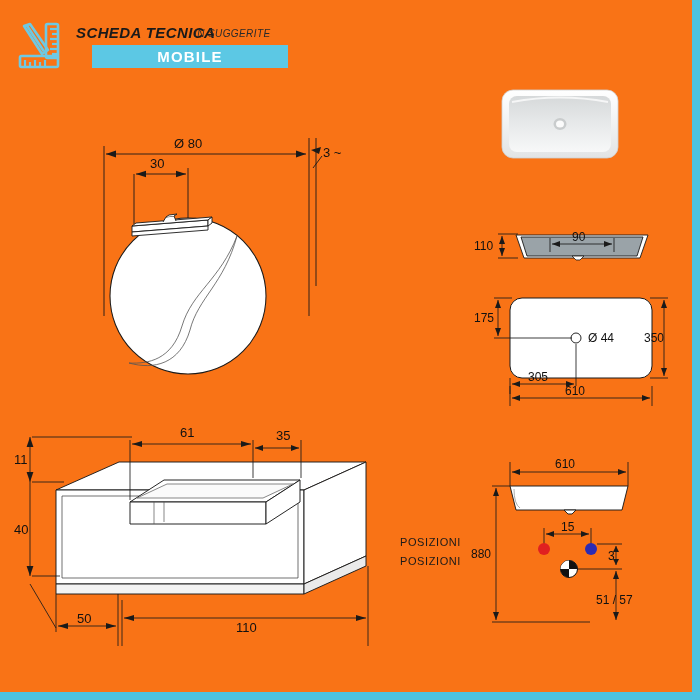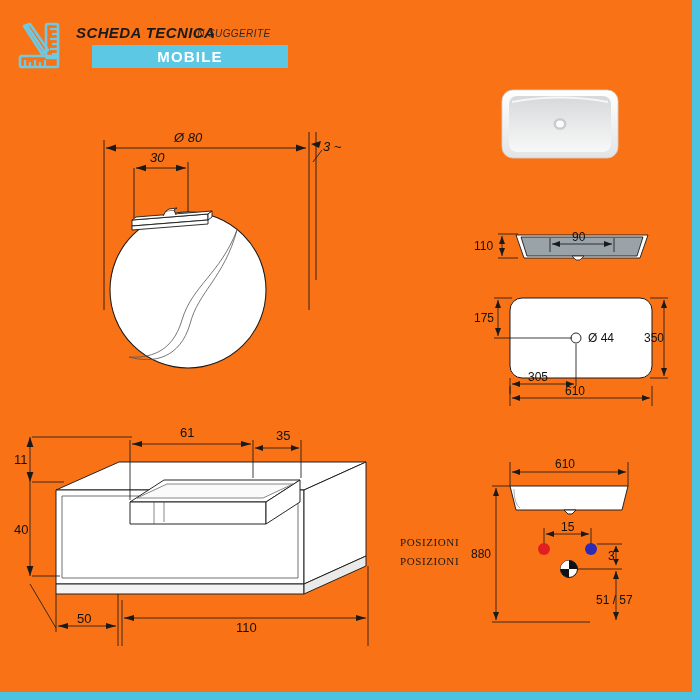--- a/index.html
+++ b/index.html
@@ -67,21 +67,21 @@
     </div>
 
     <div class="hdr-title">SCHEDA TECNICA</div>
     <div class="hdr-sub">IN SUGGERITE</div>
 
     <div class="hdr-banner" style="background: rgb(92, 200, 228);">
       <div class="hdr-banner-label">MOBILE</div>
     </div>
   </div>
 
-  <div class="dwg" style="left:70px;top:110px;font-style:italic;">
+  <div class="dwg" style="left:70px;top:116px;">
     <svg width="270" height="300" viewBox="0 0 270 300">
       <g fill="none" stroke="#1a1a1a" stroke-width="0.9">
 
         <line x1="34" y1="30" x2="34" y2="200"></line>
         <line x1="239" y1="22" x2="239" y2="200"></line>
         <line x1="246" y1="22" x2="246" y2="170"></line>
 
         <line x1="36" y1="38" x2="236" y2="38"></line>
 
         <line x1="64" y1="58" x2="64" y2="108"></line>
@@ -398,20 +398,20 @@
         <line x1="146" y1="119" x2="146" y2="168"></line>
       </g>
       <g fill="#1a1a1a">
         <polygon points="146,119 143,127 149,127"></polygon>
         <polygon points="146,168 143,160 149,160"></polygon>
       </g>
       <text x="126" y="152" font-size="12">51 / 57</text>
     </svg>
   </div>
 
-  <div style="position:absolute;left:400px;top:533px;font-size:11px;letter-spacing:.6px;line-height:19px;font-family:Liberation Serif, serif;">
+  <div style="position:absolute;left:400px;top:533px;font-size:11px;letter-spacing:.6px;line-height:19px;">
     <div>POSIZIONI</div>
     <div>POSIZIONI</div>
   </div>
 
   <div class="edge-bar-right" style="background: rgb(76, 195, 224);"></div>
   <div class="edge-bar-bottom" style="background: rgb(76, 195, 224);"></div>
 </div>
 
 </body></html>

